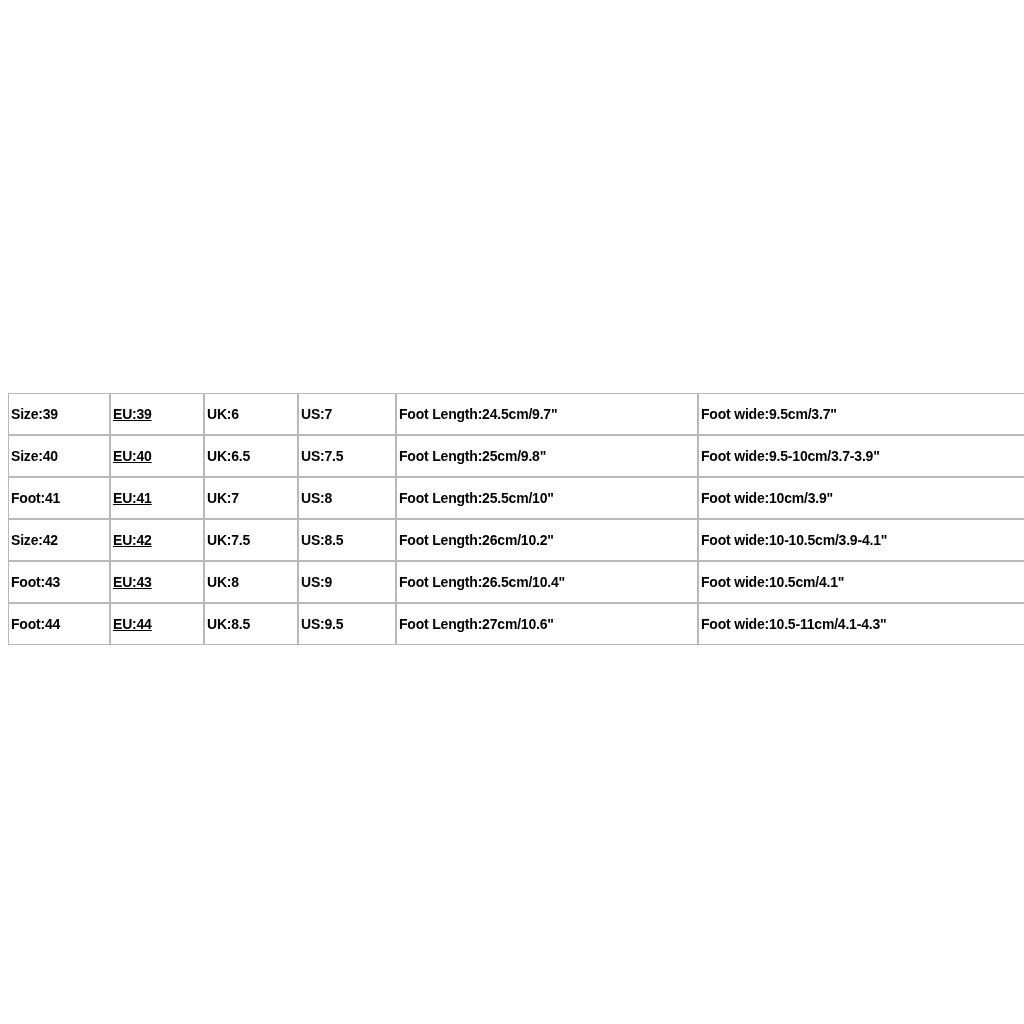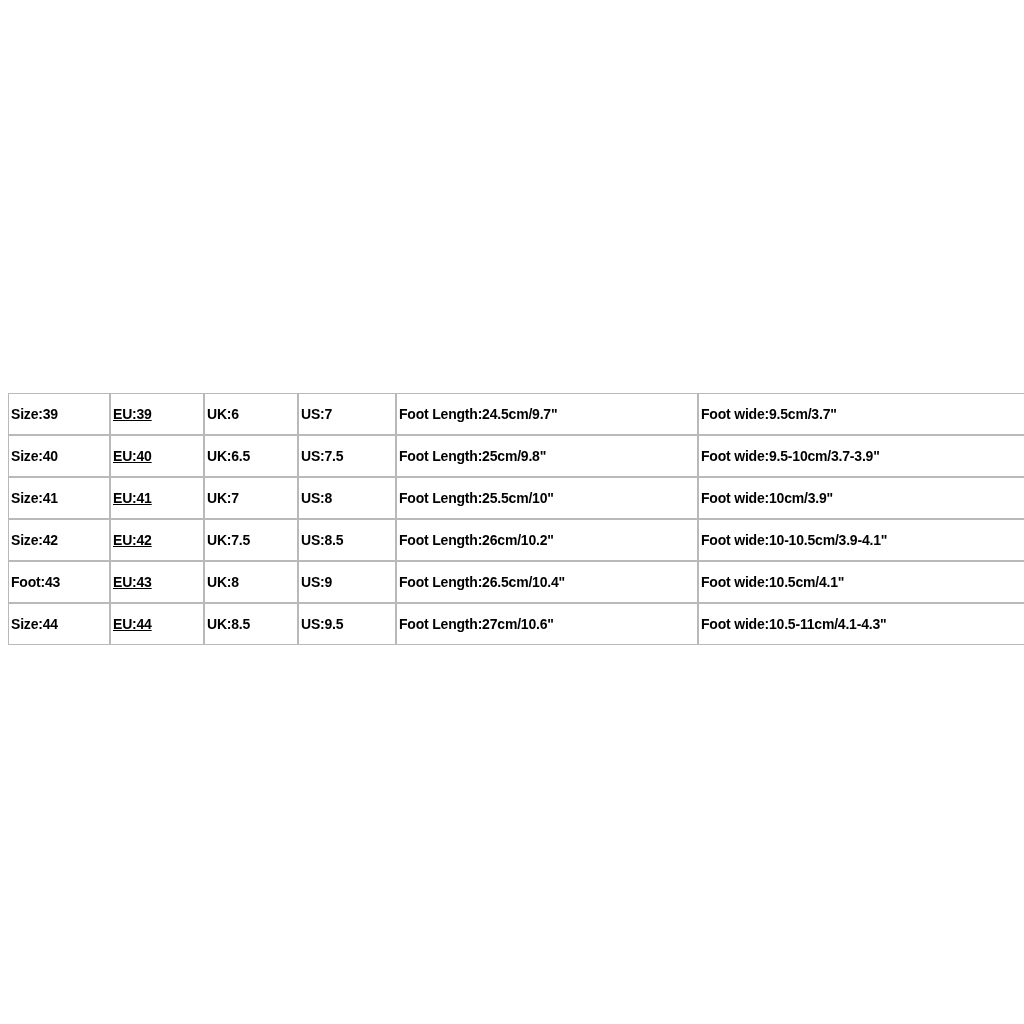--- a/index.html
+++ b/index.html
@@ -70,21 +70,21 @@
         </tr>
         <tr>
           <td>Size:40</td>
           <td>EU:40</td>
           <td>UK:6.5</td>
           <td>US:7.5</td>
           <td>Foot Length:25cm/9.8"</td>
           <td>Foot wide:9.5-10cm/3.7-3.9"</td>
         </tr>
         <tr>
-          <td>Size:41</td>
+          <td>Foot:41</td>
           <td>EU:41</td>
           <td>UK:7</td>
           <td>US:8</td>
           <td>Foot Length:25.5cm/10"</td>
           <td>Foot wide:10cm/3.9"</td>
         </tr>
         <tr>
           <td>Size:42</td>
           <td>EU:42</td>
           <td>UK:7.5</td>
@@ -94,21 +94,21 @@
         </tr>
         <tr>
           <td>Foot:43</td>
           <td>EU:43</td>
           <td>UK:8</td>
           <td>US:9</td>
           <td>Foot Length:26.5cm/10.4"</td>
           <td>Foot wide:10.5cm/4.1"</td>
         </tr>
         <tr>
-          <td>Size:44</td>
+          <td>Foot:44</td>
           <td>EU:44</td>
           <td>UK:8.5</td>
           <td>US:9.5</td>
           <td>Foot Length:27cm/10.6"</td>
           <td>Foot wide:10.5-11cm/4.1-4.3"</td>
         </tr>
       </tbody>
     </table>
   </div>
 </div>

